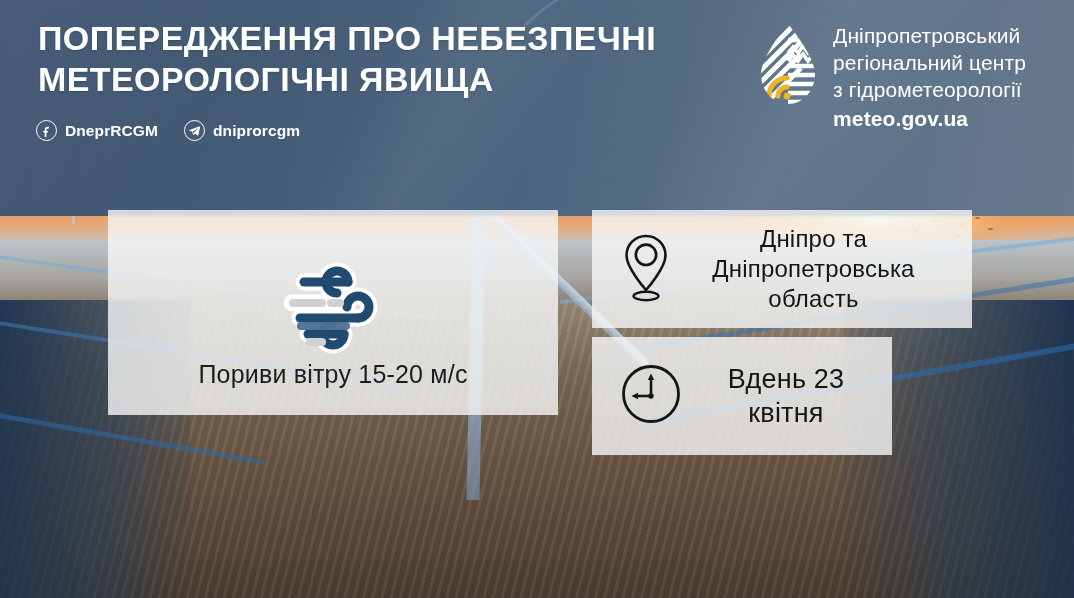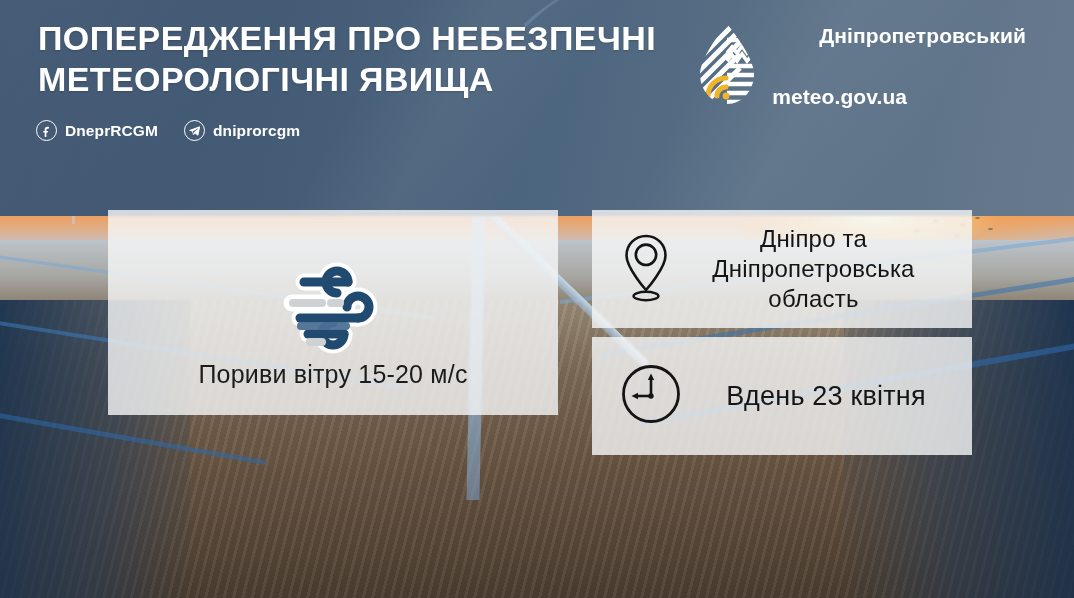--- a/index.html
+++ b/index.html
@@ -160,26 +160,25 @@
   }
 
   
   .logo {
     position: absolute; right: 48px; top: 22px;
     display: flex; align-items: flex-start; gap: 14px;
   }
   .logo-mark { width: 62px; height: 86px; flex: 0 0 auto; }
   .logo-text { color: #fff; }
   .logo-line {
-    font-size: 21px; font-weight: 700; line-height: 1.29; letter-spacing: .1px;
+    font-size: 21px; font-weight: 400; line-height: 1.29; letter-spacing: .1px;
     white-space: nowrap;
-    margin-left: 47px;
   }
   .logo-url {
-    font-size: 21px; font-weight: 700; margin-top: 18px; letter-spacing: .1px;
+    font-size: 21px; font-weight: 700; margin-top: 4px; letter-spacing: .1px;
   }
 
   
   .card {
     position: absolute; z-index: 3;
     background: rgba(246,247,248,0.80);
     backdrop-filter: blur(1px);
   }
   .card-main {
     left: 108px; top: 210px; width: 450px; height: 205px;
@@ -191,21 +190,21 @@
   .card-label {
     font-size: 25px; color: #1c1c1c; font-weight: 400; letter-spacing: .2px;
     text-align: center;
   }
 
   .card-loc {
     left: 592px; top: 210px; width: 380px; height: 118px;
     display: flex; align-items: center; gap: 1px; padding: 0 18px 0 28px;
   }
   .card-time {
-    left: 592px; top: 337px; width: 380px; height: 118px;
+    left: 592px; top: 337px; width: 300px; height: 118px;
     display: flex; align-items: center; gap: 16px; padding: 0 18px 0 28px;
   }
   .side-icon { flex: 0 0 auto; }
   .side-text {
     flex: 1; text-align: center;
     font-size: 24px; color: #151515; line-height: 1.26; letter-spacing: .2px;
     white-space: pre-line;
   }
   .side-text.time { font-size: 27px; }
 
@@ -344,21 +343,22 @@
             <g fill="none" stroke="#f0b429" stroke-width="5" stroke-linecap="round">
               <path d="M12 74 A18 18 0 0 1 30 56"></path>
               <path d="M21 74 A9 9 0 0 1 30 65"></path>
             </g>
             <circle cx="30" cy="74" r="3.4" fill="#f0b429"></circle>
           </g>
         </svg>
       </span>
       <span class="logo-text">
         <span class="logo-line">Дніпропетровський</span><br>
-        <br>
+        <span class="logo-line">регіональний центр</span><br>
+        <span class="logo-line">з гідрометеорології</span>
         <div class="logo-url">meteo.gov.ua</div>
       </span>
     </div>
   </div>
 
   <div class="card card-main">
     <div class="wind-wrap">
       <span>
         <svg width="118" height="100" viewBox="0 0 118 100">
           <g fill="none" stroke="#ffffff" stroke-width="17" stroke-linecap="round">

